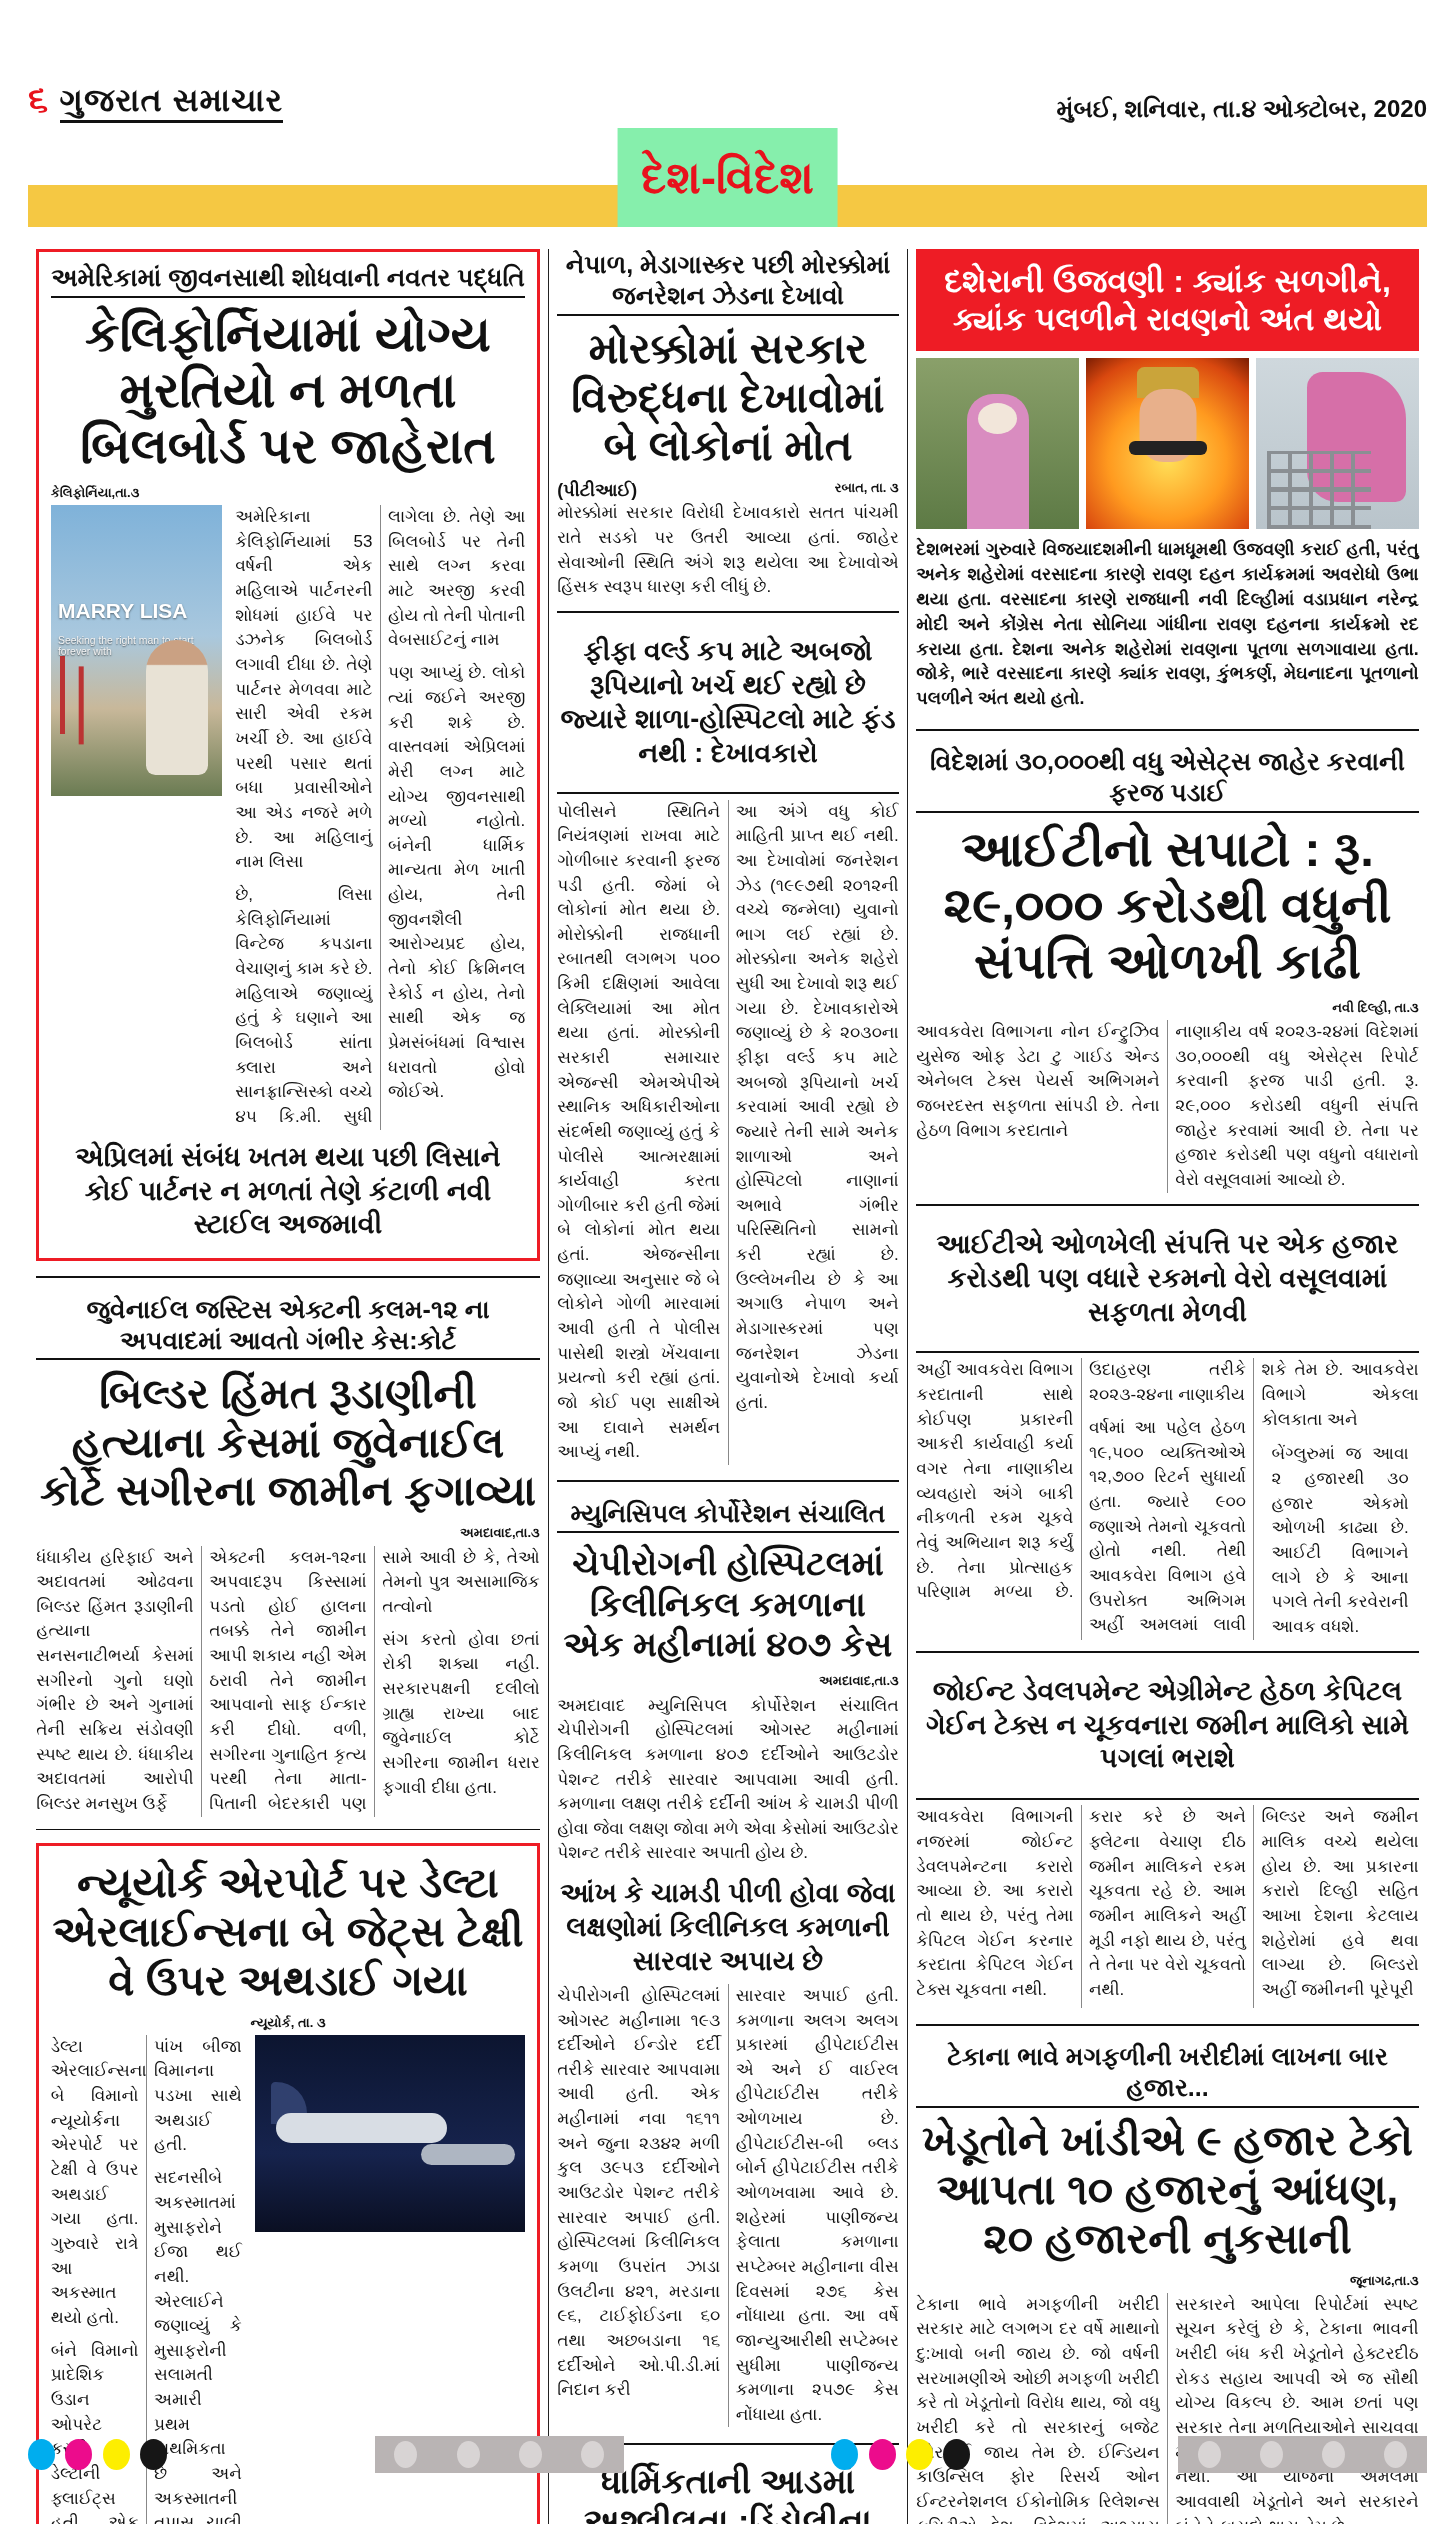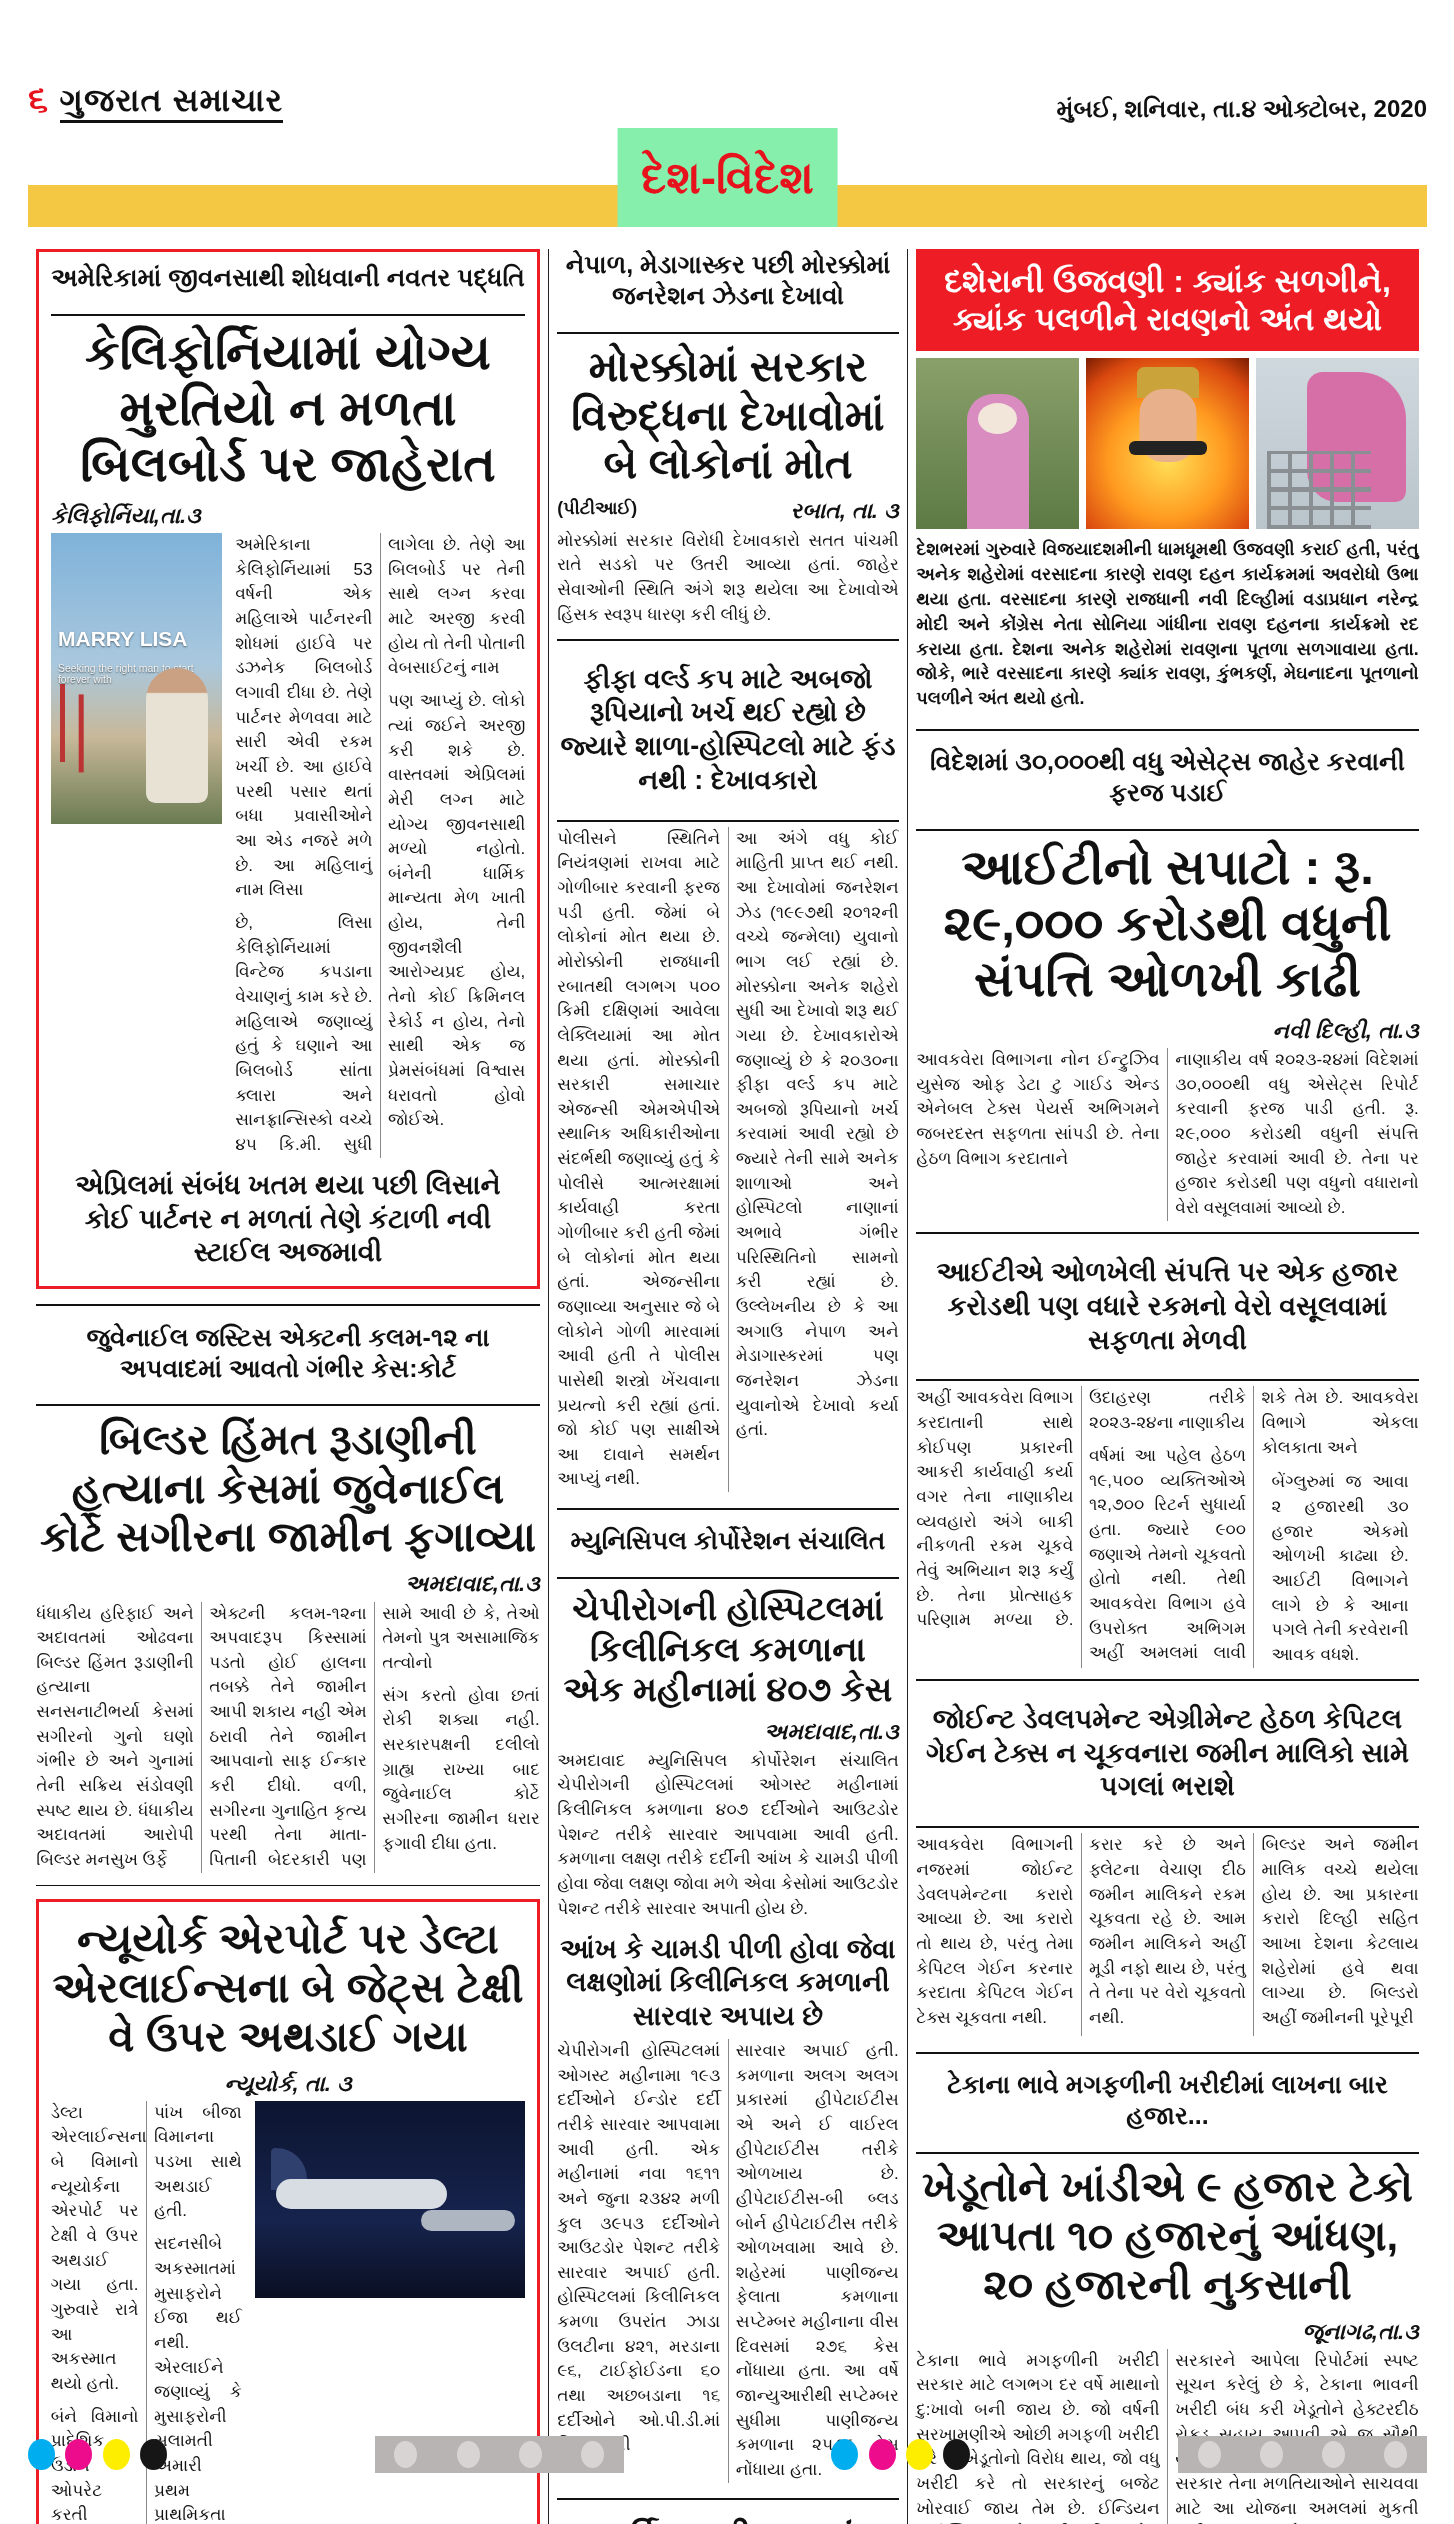--- a/index.html
+++ b/index.html
@@ -15,27 +15,27 @@
   .section-title{position:absolute;left:50%;transform:translateX(-50%);top:-57px;background:#86efac;
         padding:0 24px;color:#e8121c;font-size:45px;font-weight:bold;height:99px;line-height:99px;white-space:nowrap;}
   
   .content{display:flex;margin-top:22px;align-items:stretch;}
   .cg{box-sizing:border-box;padding:0 8.3px;}
   .cg-left{width:520px;}
   .cg-mid{width:360px;border-left:1px solid #222;border-right:1px solid #222;}
   .cg-right{width:520px;flex:1;}
   .redbox{border:3.6px solid #ee1c25;padding:10.4px 11.4px;box-sizing:border-box;}
   .kicker{display:block;font-weight:bold;font-size:25px;line-height:1.25;text-align:center;
-          border-bottom:2.6px solid #111;padding-bottom:20px;margin:0 auto 9.4px auto;}
+          border-bottom:2.6px solid #111;padding-bottom:2px;margin:0 auto 9.4px auto;}
   .hl-xl{font-size:49px;line-height:1.14;font-weight:bold;text-align:center;margin:3.1px 0 10.4px 0;}
   .hl-l{font-size:42px;line-height:1.16;font-weight:bold;text-align:center;margin:3.1px 0 9.4px 0;}
   .hl-m{font-size:34px;line-height:1.2;font-weight:bold;text-align:center;margin:3.1px 0 8.3px 0;}
   .subhead{font-size:27px;line-height:1.25;font-weight:bold;text-align:center;margin:11.4px 0 5.2px 0;}
   .subhead.rule{border-top:2.1px solid #111;border-bottom:2.1px solid #111;padding:22px 0;}
-  .dateline{font-weight:bold;font-size:22px;text-align:right;margin:0 0 4.2px 0;font-style:italic;}
+  .dateline{font-weight:bold;font-size:13px;text-align:right;margin:0 0 4.2px 0;}
   .byline{font-weight:bold;font-size:17.7px;float:left;}
   .body-text{font-size:17px;line-height:1.45;text-align:justify;}
   .cols2{column-count:2;column-gap:15.6px;column-rule:0.5px solid #888;}
   .cols3{column-count:3;column-gap:15.6px;column-rule:0.5px solid #888;}
   .hr-thick{border:0;border-top:2.1px solid #111;margin:15.6px 0;}
   .hr-thin{border:0;border-top:1px solid #111;margin:12.5px 0;}
   
   .photo{position:relative;overflow:hidden;background:#9db6c8;}
   .billboard{width:171px;height:291px;float:left;margin:0 13.5px 5.2px 0;
       background:linear-gradient(180deg,#7fb2d9 0%,#a9c8de 45%,#c8b89a 70%,#6a7b52 100%);}

